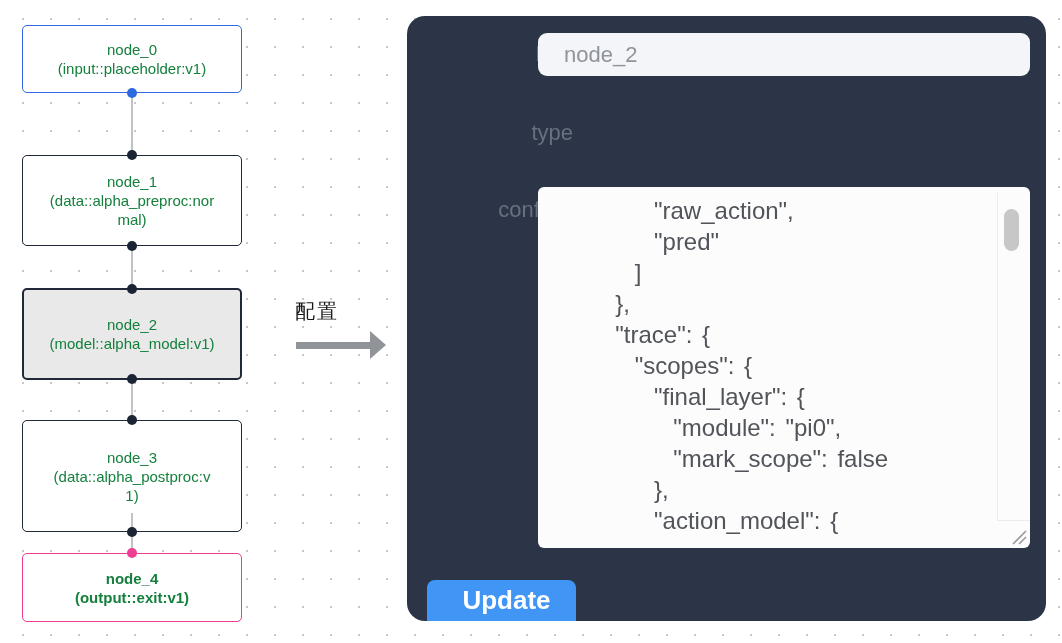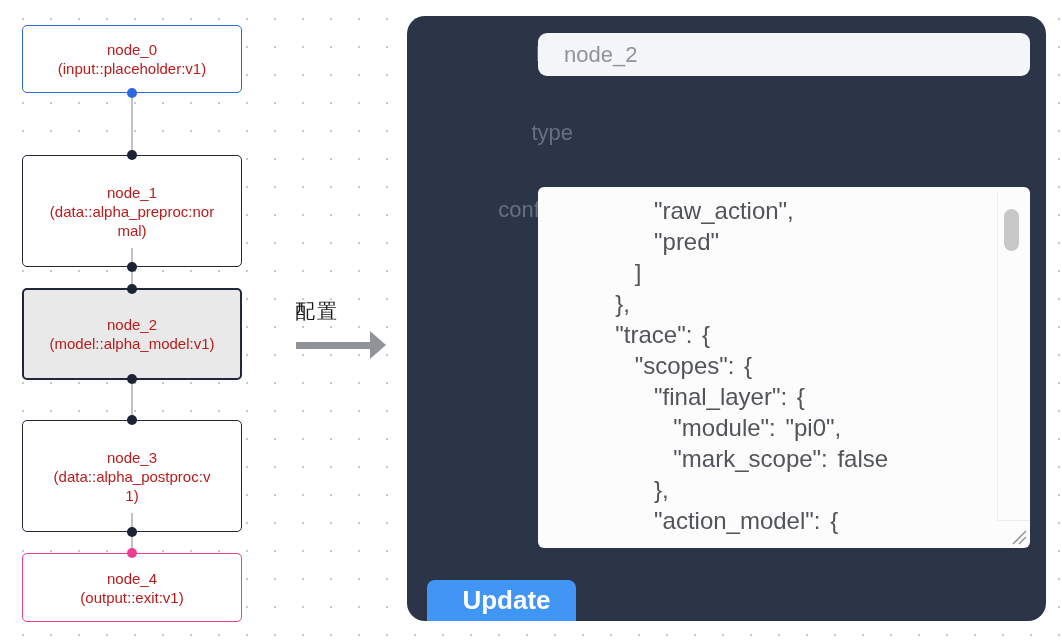--- a/index.html
+++ b/index.html
@@ -8,37 +8,37 @@
     background-color:#ffffff;
     background-image:radial-gradient(#c7c7c9 1.2px, transparent 1.4px);
     background-size:28px 28px;background-position:9px 5px;
     font-family:"Liberation Sans", sans-serif;
   }
   
   .flow-node{
     position:absolute;left:22px;width:220px;box-sizing:border-box;
     background:#ffffff;border-radius:5px;
     display:flex;flex-direction:column;align-items:center;justify-content:center;
-    text-align:center;font-size:15px;line-height:19px;color:#b91c1c;cursor:pointer;
+    text-align:center;font-size:15px;line-height:19px;color:#15803d;cursor:pointer;
   }
   .v-input   {border:1.6px solid #2d6ae0;}
   .v-default {border:1.6px solid #20283a;}
   .v-selected{border:2.5px solid #20283a;background:#e9e9e9;}
   .v-output  {border:1.6px solid #ee3d92;}
   .flow-node .sub{max-width:168px;word-break:break-all;}
   .handle{position:absolute;left:50%;transform:translateX(-50%);
     width:10px;height:10px;border-radius:50%;z-index:3;}
   .h-top{top:-6px;} .h-bot{bottom:-6px;}
   .hd-blue{background:#2d6ae0;} .hd-dark{background:#1b2435;} .hd-pink{background:#ee3d92;}
   .edge{position:absolute;left:131px;width:2px;background:#bfc2c6;z-index:1;}
   #node0{top:25px;height:68px;}
-  #node1{top:155px;height:112px;}
+  #node1{top:155px;height:91px;}
   #node2{top:288px;height:92px;}
   #node3{top:420px;height:112px;}
-  #node4{top:553px;height:69px;}
+  #node4{top:553px;height:69px;font-weight:bold;}
   #edge0{top:94px;height:66px;}
   #edge1{top:248px;height:44px;}
   #edge2{top:381px;height:43px;}
   #edge3{top:513px;height:44px;}
   
   .anno-label{position:absolute;left:295px;top:298px;font-size:20px;color:#161616;letter-spacing:2px;}
   .arrow-shaft{position:absolute;left:296px;top:342px;width:74px;height:7px;background:#909499;}
   .arrow-head{position:absolute;left:370px;top:331px;width:0;height:0;
     border-top:14px solid transparent;border-bottom:14px solid transparent;border-left:16px solid #909499;}
   

